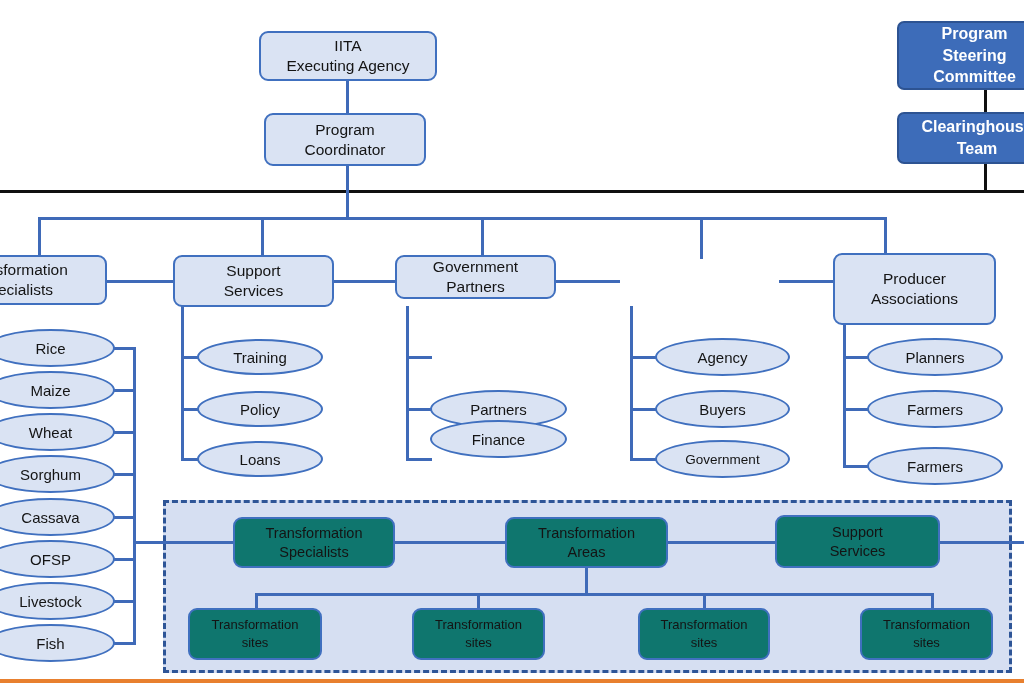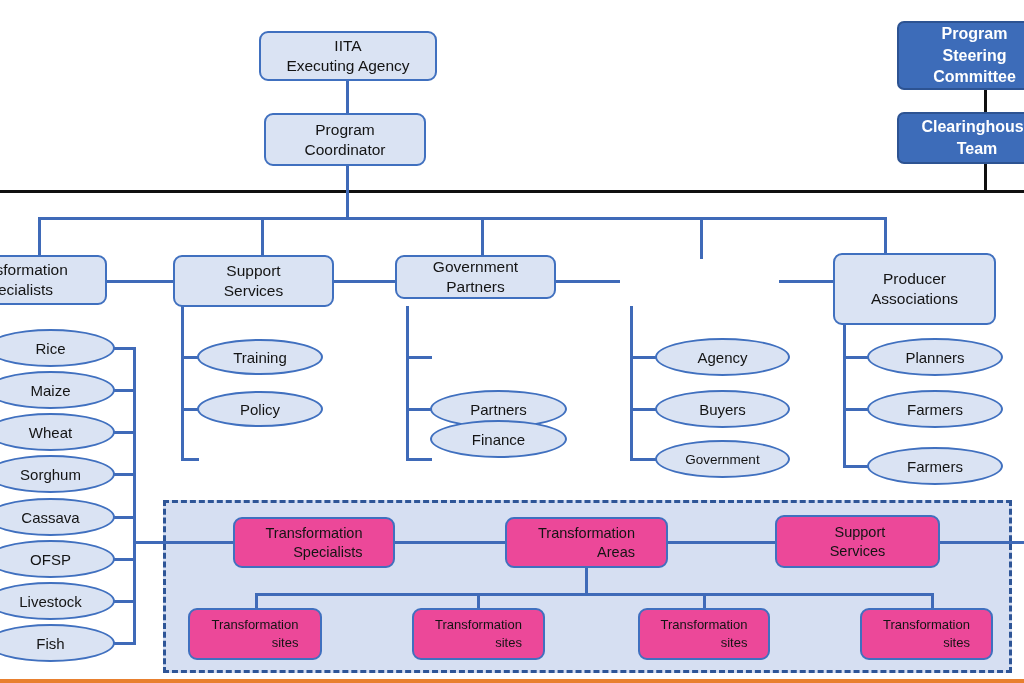--- a/index.html
+++ b/index.html
@@ -11,21 +11,21 @@
        display:flex;align-items:center;justify-content:center;text-align:center;
        white-space:pre-line;font-size:15.5px;line-height:1.28;box-sizing:border-box;}
   .ellipse{position:absolute;background:#dae3f3;border:2px solid #4070bf;border-radius:50%;
        display:flex;align-items:center;justify-content:center;text-align:center;
        font-size:15px;box-sizing:border-box;white-space:pre-line;}
   .darkbox{position:absolute;background:#3d6cb9;border:2px solid #2d5392;border-radius:7px;
        color:#ffffff;font-weight:700;font-size:16px;line-height:1.35;
        display:flex;align-items:center;justify-content:center;text-align:center;
        white-space:pre-line;box-sizing:border-box;}
   .dashzone{position:absolute;background:#d6dff2;border:3px dashed #2e5597;box-sizing:border-box;}
-  .zonebox{background:#ec4899;font-size:14.5px;text-align:right;}
+  .zonebox{background:#0f766e;font-size:14.5px;}
   .sitebox{font-size:13px;line-height:1.35;}
   .small{font-size:13.5px;}
   .orange{position:absolute;background:#e8802f;}
 </style>
 </head>
 <body>
 
 <div class="stage">
 
   <div class="dashzone" style="left:163px;top:500px;width:849px;height:173px;"></div>
@@ -113,20 +113,21 @@
   <div class="ellipse" style="left:-14px;top:371px;width:129px;height:38px;">Maize</div>
   <div class="ellipse" style="left:-14px;top:413px;width:129px;height:38px;">Wheat</div>
   <div class="ellipse" style="left:-14px;top:455px;width:129px;height:38px;">Sorghum</div>
   <div class="ellipse" style="left:-14px;top:498px;width:129px;height:38px;">Cassava</div>
   <div class="ellipse" style="left:-14px;top:540px;width:129px;height:38px;">OFSP</div>
   <div class="ellipse" style="left:-14px;top:582px;width:129px;height:38px;">Livestock</div>
   <div class="ellipse" style="left:-14px;top:624px;width:129px;height:38px;">Fish</div>
 
   <div class="ellipse" style="left:197px;top:339px;width:126px;height:36px;">Training</div>
   <div class="ellipse" style="left:197px;top:391px;width:126px;height:36px;">Policy</div>
+  <div class="ellipse" style="left:197px;top:441px;width:126px;height:36px;">Loans</div>
 
   <div class="ellipse" style="left:430px;top:390px;width:137px;height:38px;">Partners</div>
   <div class="ellipse" style="left:430px;top:420px;width:137px;height:38px;">Finance</div>
 
   <div class="ellipse" style="left:655px;top:338px;width:135px;height:38px;">Agency</div>
   <div class="ellipse" style="left:655px;top:390px;width:135px;height:38px;">Buyers</div>
   <div class="ellipse small" style="left:655px;top:440px;width:135px;height:38px;">Government</div>
 
   <div class="ellipse" style="left:867px;top:338px;width:136px;height:38px;">Planners</div>
   <div class="ellipse" style="left:867px;top:390px;width:136px;height:38px;">Farmers</div>

